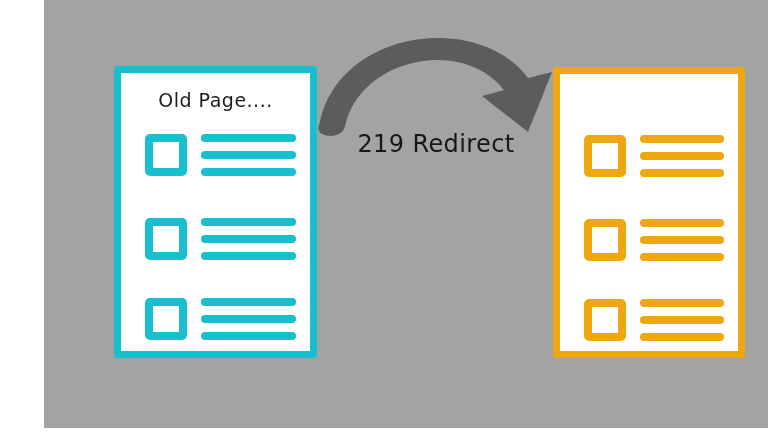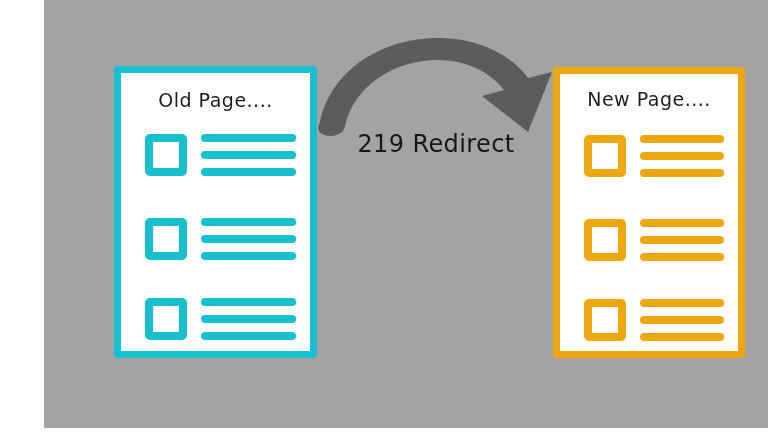--- a/index.html
+++ b/index.html
@@ -185,21 +185,20 @@
              L 192 64
              C 178 46, 154 34, 126 34
              C 82 34, 42 60, 33 100
              C 31 110, 18 112, 10 108
              C 5 105, 6 100, 8 96 Z" fill="#5c5c5c"></path>
   </svg>
 
   <div id="caption">219 Redirect</div>
 
   <div class="doc new">
-    <div class="doc-title">New Page....</div>
 
     <div class="rows">
 
       <div class="row r1">
         <div class="checkbox"></div>
         <div class="lines">
           <div class="line"></div>
           <div class="line"></div>
           <div class="line"></div>
         </div>

